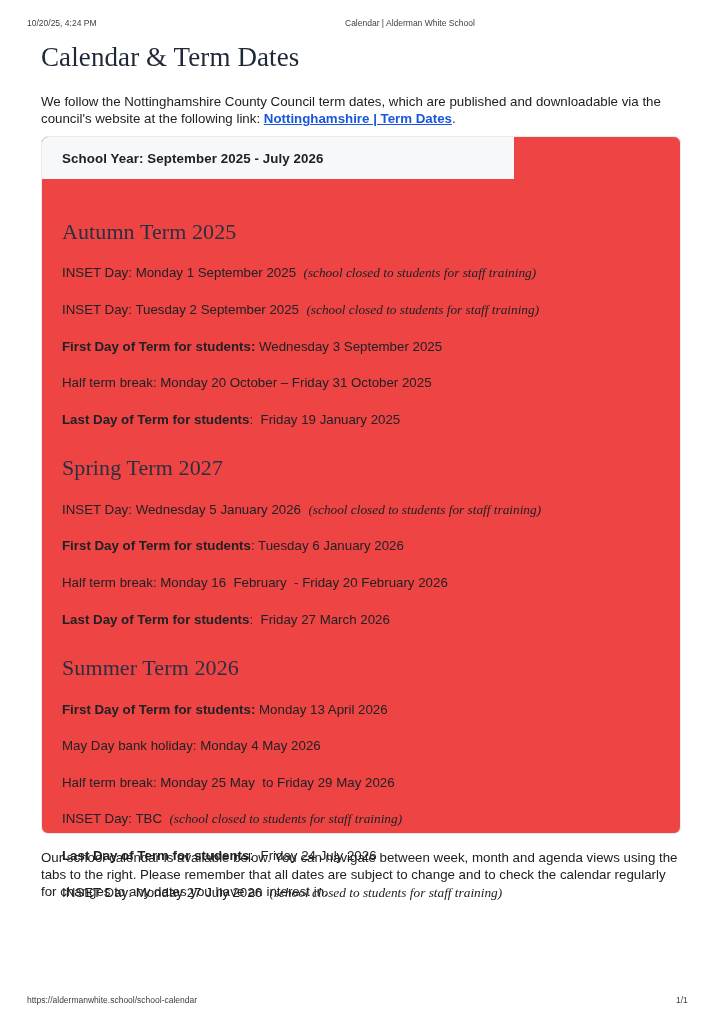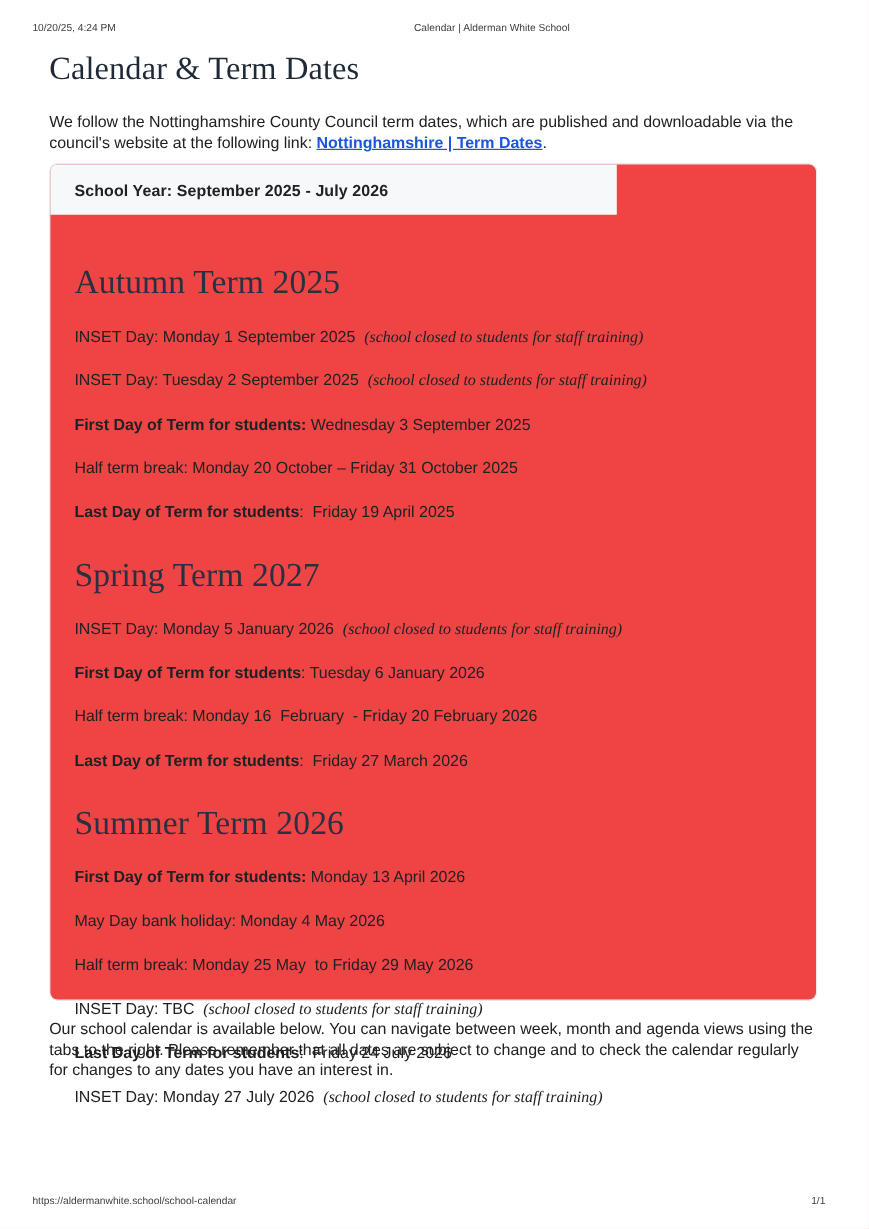--- a/index.html
+++ b/index.html
@@ -103,21 +103,21 @@
     position: absolute;
     left: 0;
     top: 42px;
     width: 640px;
     padding: 0 20px;
     box-sizing: border-box;
   }
 
   h2.term-title {
     font-family: "Liberation Serif", serif;
-    font-size: 28px;
+    font-size: 22px;
     font-weight: 400;
     color: #283041;
     margin: 0;
     line-height: 1.2;
     letter-spacing: 0.1px;
   }
   .term-block.first h2.term-title { padding-top: 40px; }
   .term-block h2.term-title { padding-top: 27px; }
 
   .term-line {
@@ -162,26 +162,26 @@
   </div>
 
   <div class="card-body">
 
     <div class="term-block first">
       <h2 class="term-title">Autumn Term 2025</h2>
       <div class="term-line"><b></b><span>INSET Day: Monday 1 September 2025  </span><i>(school closed to students for staff training)</i></div>
       <div class="term-line"><b></b><span>INSET Day: Tuesday 2 September 2025  </span><i>(school closed to students for staff training)</i></div>
       <div class="term-line"><b>First Day of Term for students:</b><span> Wednesday 3 September 2025</span><i></i></div>
       <div class="term-line"><b></b><span>Half term break: Monday 20 October – Friday 31 October 2025</span><i></i></div>
-      <div class="term-line"><b>Last Day of Term for students</b><span>:  Friday 19 April 2025</span><i></i></div>
+      <div class="term-line"><b>Last Day of Term for students</b><span>:  Friday 19 January 2025</span><i></i></div>
     </div>
 
     <div class="term-block">
       <h2 class="term-title">Spring Term 2027</h2>
-      <div class="term-line"><b></b><span>INSET Day: Monday 5 January 2026  </span><i>(school closed to students for staff training)</i></div>
+      <div class="term-line"><b></b><span>INSET Day: Wednesday 5 January 2026  </span><i>(school closed to students for staff training)</i></div>
       <div class="term-line"><b>First Day of Term for students</b><span>: Tuesday 6 January 2026</span><i></i></div>
       <div class="term-line"><b></b><span>Half term break: Monday 16  February  - Friday 20 February 2026</span><i></i></div>
       <div class="term-line"><b>Last Day of Term for students</b><span>:  Friday 27 March 2026</span><i></i></div>
     </div>
 
     <div class="term-block">
       <h2 class="term-title">Summer Term 2026</h2>
       <div class="term-line"><b>First Day of Term for students:</b><span> Monday 13 April 2026</span><i></i></div>
       <div class="term-line"><b></b><span>May Day bank holiday: Monday 4 May 2026</span><i></i></div>
       <div class="term-line"><b></b><span>Half term break: Monday 25 May  to Friday 29 May 2026</span><i></i></div>

